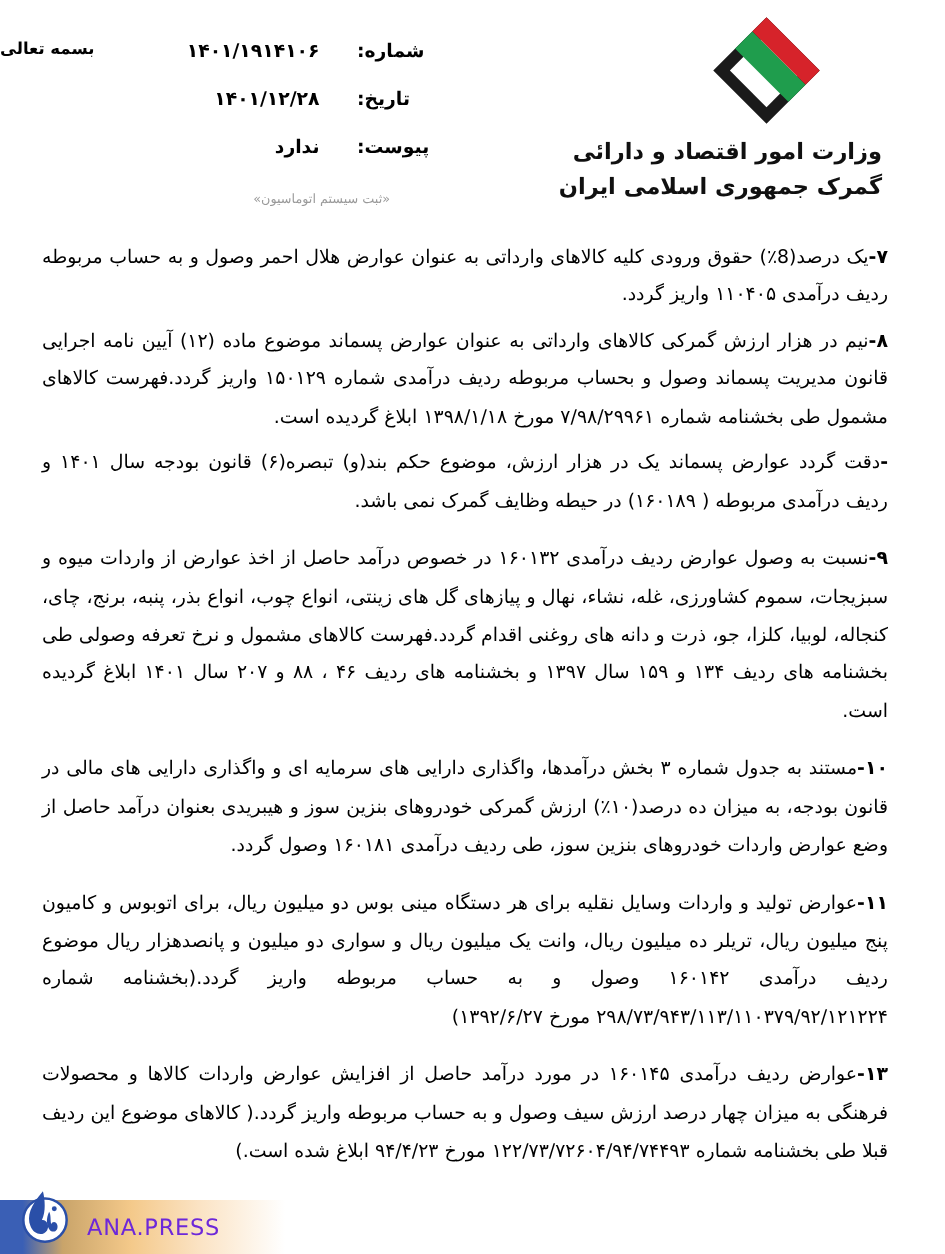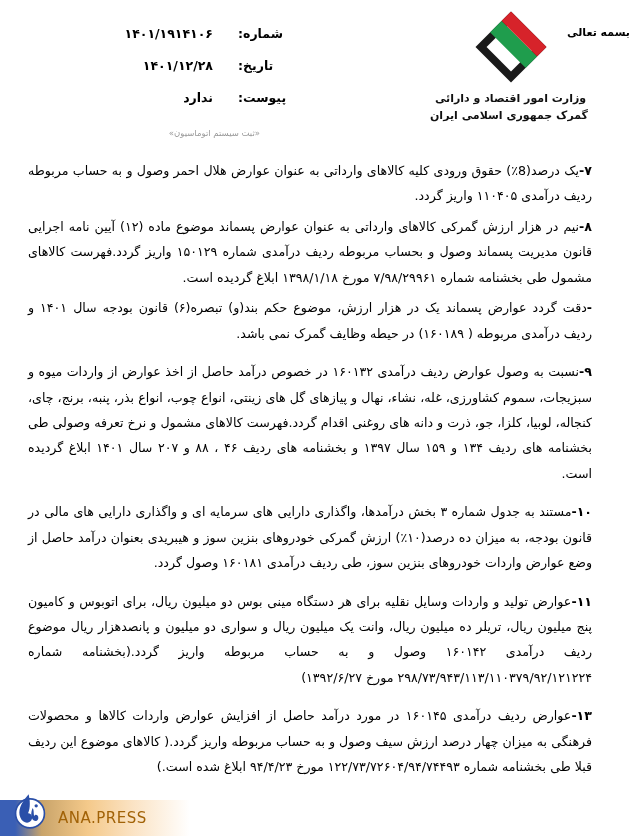--- a/index.html
+++ b/index.html
@@ -34,34 +34,34 @@
     text-align: center;
   }
   .emblem {
     width: 74px;
     height: 74px;
     margin: 0 auto 6px auto;
     display: block;
   }
   .ministry-line {
     font-family: "DejaVu Sans", "Liberation Sans", sans-serif;
-    font-size: 11px;
+    font-size: 15px;
     font-weight: bold;
     color: #101010;
     line-height: 1.55;
     letter-spacing: 0px;
     white-space: nowrap;
   }
 
   .basmala {
     position: absolute;
     top: 26px;
     left: 0;
     right: 0;
-    text-align: right;
+    text-align: left;
     font-size: 11px;
     font-weight: bold;
     color: #000000;
   }
   .basmala span { display:inline-block; }
 
   .meta-block {
     position: absolute;
     top: 26px;
     right: 330px;
@@ -146,21 +146,21 @@
     width: 44px;
     height: 44px;
   }
   .wm-text {
     position: absolute;
     left: 58px;
     bottom: 9px;
     font-family: "DejaVu Sans", "Liberation Sans", sans-serif;
     font-size: 15px;
     letter-spacing: 0.5px;
-    color: #a16207;
+    color: #6d28d9;
     font-weight: normal;
     direction: ltr;
     margin-top: 40px;
   }
 </style>
 </head>
 <body>
 
 <div class="page">
 

